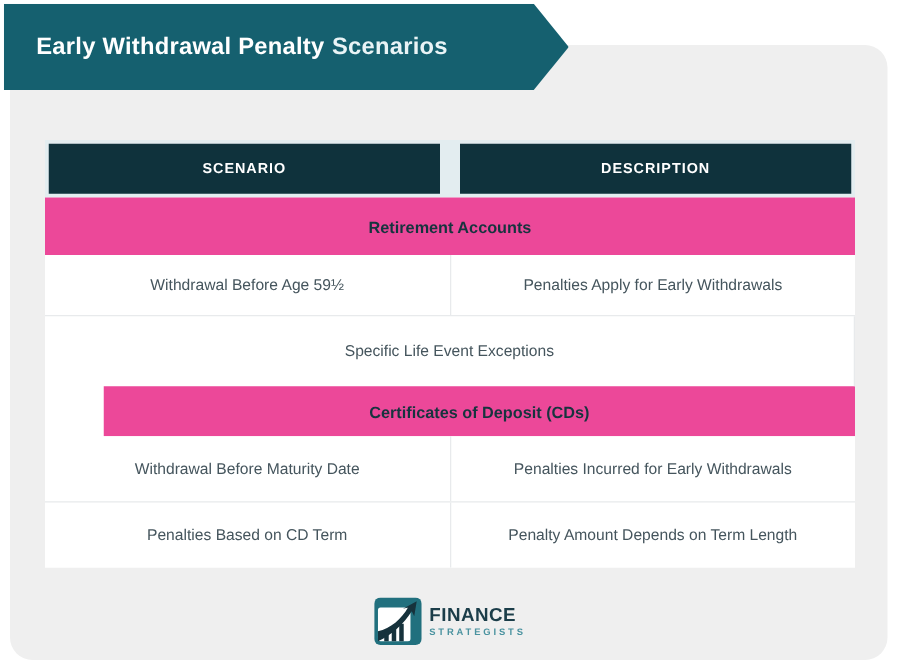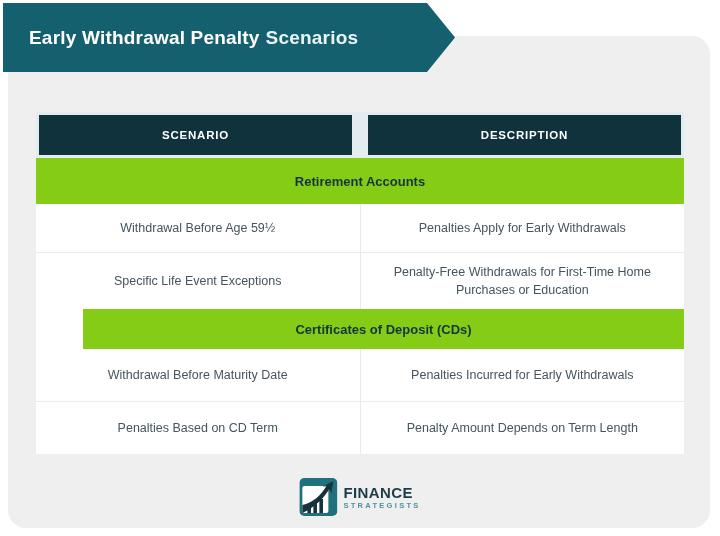--- a/index.html
+++ b/index.html
@@ -64,21 +64,21 @@
     display: flex;
     align-items: center;
     justify-content: center;
     color: #ffffff;
     font-weight: bold;
     font-size: 11.5px;
     letter-spacing: 0.8px;
   }
   .section-row {
     height: 46px;
-    background: #84cc16;
+    background: #ec4899;
     display: flex;
     align-items: center;
     justify-content: center;
     color: #16343e;
     font-weight: bold;
     font-size: 13px;
   }
   .section-row.second { height: 40px; margin-left: 47px; }
   .data-row {
     display: flex;
@@ -146,21 +146,20 @@
 
   <div class="section-row">Retirement Accounts</div>
 
   <div class="data-row row-h-48">
     <div class="data-cell scenario">Withdrawal Before Age 59½</div>
     <div class="data-cell">Penalties Apply for Early Withdrawals</div>
   </div>
 
   <div class="data-row row-h-56">
     <div class="data-cell scenario">Specific Life Event Exceptions</div>
-    <div class="data-cell">Penalty-Free Withdrawals for First-Time Home Purchases or Education</div>
   </div>
 
   <div class="section-row second">Certificates of Deposit (CDs)</div>
 
   <div class="data-row row-h-52">
     <div class="data-cell scenario">Withdrawal Before Maturity Date</div>
     <div class="data-cell">Penalties Incurred for Early Withdrawals</div>
   </div>
 
   <div class="data-row row-h-52">

